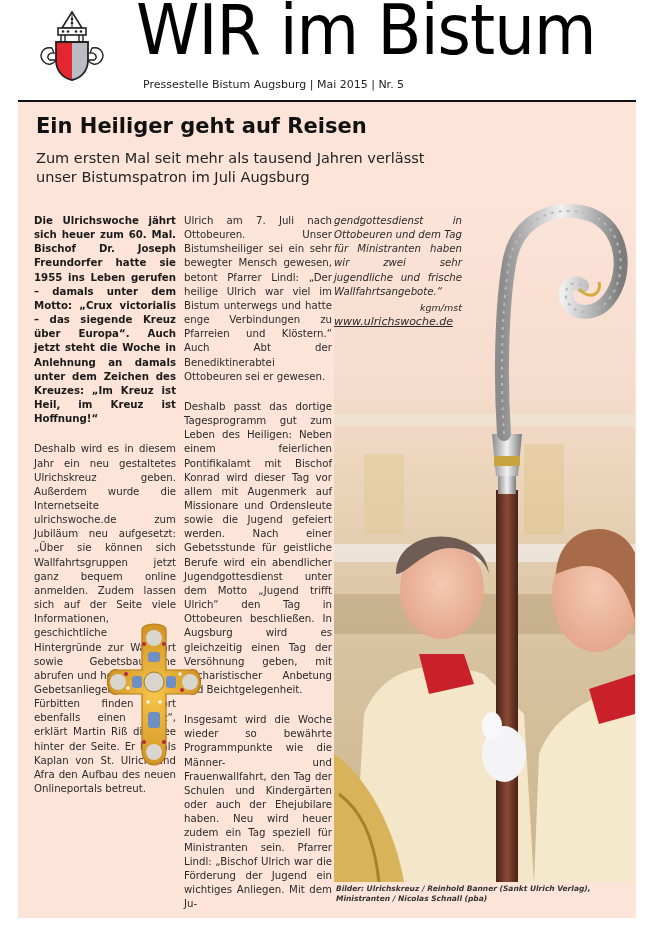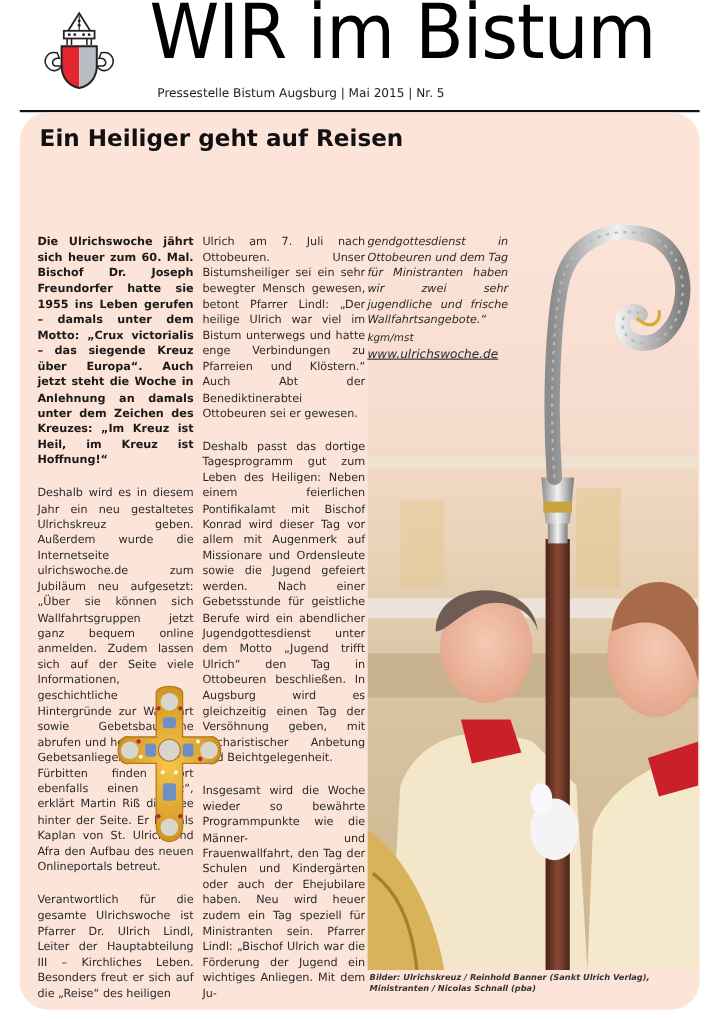--- a/index.html
+++ b/index.html
@@ -5,33 +5,33 @@
   html, body { margin:0; padding:0; background:#ffffff; }
   body { width:652px; height:927px; position:relative; overflow:hidden; font-family:"DejaVu Sans", sans-serif; color:#1a1a1a; }
 
   
   .logo { position:absolute; left:34px; top:6px; width:76px; height:76px; }
   .masthead-title { position:absolute; left:136px; top:-10px; font-family:"DejaVu Sans", sans-serif; font-size:69px; font-weight:normal; letter-spacing:-1px; color:#000; white-space:nowrap; transform:scaleX(0.93); transform-origin:left top; }
   .masthead-sub { position:absolute; left:143px; top:78px; font-size:11px; color:#222; white-space:nowrap; }
   .rule { position:absolute; left:18px; top:100px; width:618px; height:2px; background:#111; }
 
   
-  .article { position:absolute; left:18px; top:102px; width:618px; height:816px; background:#fde4d9;border-radius:26px; }
+  .article { position:absolute; left:18px; top:102px; width:618px; height:816px; background:#fde4d9; }
   .headline { position:absolute; left:18px; top:12px; font-size:21px; font-weight:bold; color:#111; white-space:nowrap; }
   .subhead { position:absolute; left:18px; top:47px; width:420px; font-size:14.5px; line-height:19px; color:#222; }
 
   .col { position:absolute; font-size:10.2px; line-height:14.15px; color:#2a2a2a; text-align:justify; hyphens:manual; }
   .col p { margin:16px 0 14px 0; }
   .col .lead { font-weight:bold; color:#1a1a1a; }
   .col a { color:#2a2a2a; }
 
   .col1 { left:16px; top:96px; width:142px; }
   .col2 { left:166px; top:96px; width:148px; }
   .col3 { left:316px; top:96px; width:142px; }
-  .sign { text-align:left; font-style:italic; font-size:9.5px; }
+  .sign { text-align:right; font-style:italic; font-size:9.5px; }
   .weblink { font-style:italic; font-size:11px; text-decoration:underline; color:#222; }
 
   
   .photo { position:absolute; left:316px; top:92px; width:301px; height:688px; overflow:hidden; }
   .caption { position:absolute; left:318px; top:782px; width:290px; font-size:7.5px; line-height:10px; font-style:italic; font-weight:bold; color:#333; }
 
   .cross { position:absolute; left:86px; top:520px; width:100px; height:148px; }
 </style>
 </head>
 <body>
@@ -57,20 +57,21 @@
     <path d="M38 36 L54 36 L54 54 C54 64 48 72 38 74 Z" fill="#b9bcc3"></path>
     <path d="M22 36 L54 36 L54 54 C54 64 48 72 38 74 C28 72 22 64 22 54 Z" fill="none" stroke="#222" stroke-width="1.8"></path>
   </svg>
 </div>
 <div class="masthead-title">WIR im Bistum</div>
 <div class="masthead-sub">Pressestelle Bistum Augsburg | Mai 2015 | Nr. 5</div>
 <div class="rule"></div>
 
 <div class="article">
   <div class="headline">Ein Heiliger geht auf Reisen</div>
+  <div class="subhead">Zum ersten Mal seit mehr als tausend Jahren verlässt unser Bistumspatron im Juli Augsburg</div>
 
   <div class="photo">
     <svg viewBox="0 0 301 688" width="301" height="688" preserveAspectRatio="none">
       <defs>
         <linearGradient id="bg" x1="0" y1="0" x2="0" y2="1">
           <stop offset="0" stop-color="#fde4d9"></stop>
           <stop offset="0.28" stop-color="#f5dccd"></stop>
           <stop offset="0.45" stop-color="#e9d2b6"></stop>
           <stop offset="0.62" stop-color="#d9c5a4"></stop>
           <stop offset="1" stop-color="#cdb58d"></stop>
@@ -123,21 +124,20 @@
       <ellipse cx="170" cy="560" rx="22" ry="28" fill="#f4f4f6"></ellipse>
       <ellipse cx="158" cy="532" rx="10" ry="14" fill="#f8f8fa"></ellipse>
     </svg>
   </div>
 
   <div class="col col1">
     <p class="lead">Die Ulrichswoche jährt sich heuer zum 60. Mal. Bischof Dr. Joseph Freundorfer hatte sie 1955 ins Leben gerufen – damals unter dem Motto: „Crux victorialis – das siegende Kreuz über Europa“. Auch jetzt steht die Woche in Anlehnung an damals unter dem Zeichen des Kreuzes: „Im Kreuz ist Heil, im Kreuz ist Hoffnung!“</p>
     <p>
       <span>Deshalb wird es in diesem Jahr ein neu gestaltetes Ulrichskreuz geben. Außerdem wurde die Internetseite </span><a>ulrichswoche.de</a><span> zum Jubiläum neu aufgesetzt: „Über sie können sich Wallfahrtsgruppen jetzt ganz bequem online anmelden. Zudem lassen sich auf der Seite viele Informationen, geschichtliche Hintergründe zur Wallfahrt sowie Gebetsbausteine abrufen und herunterladen. Gebetsanliegen und Fürbitten finden dort ebenfalls einen Platz“, erklärt Martin Riß die Idee hinter der Seite. Er hat als Kaplan von St. Ulrich und Afra den Aufbau des neuen Onlineportals betreut.</span>
     </p>
-    <p>Verantwortlich für die gesamte Ulrichswoche ist Pfarrer Dr. Ulrich Lindl, Leiter der Hauptabteilung III – Kirchliches Leben. Besonders freut er sich auf die „Reise“ des heiligen</p>
   </div>
 
   <div class="col col2">
     <p>Ulrich am 7. Juli nach Ottobeuren. Unser Bistumsheiliger sei ein sehr bewegter Mensch gewesen, betont Pfarrer Lindl: „Der heilige Ulrich war viel im Bistum unterwegs und hatte enge Verbindungen zu Pfarreien und Klöstern.“ Auch Abt der Benediktinerabtei Ottobeuren sei er gewesen.</p>
     <p>Deshalb passt das dortige Tagesprogramm gut zum Leben des Heiligen: Neben einem feierlichen Pontifikalamt mit Bischof Konrad wird dieser Tag vor allem mit Augenmerk auf Missionare und Ordensleute sowie die Jugend gefeiert werden. Nach einer Gebetsstunde für geistliche Berufe wird ein abendlicher Jugendgottesdienst unter dem Motto „Jugend trifft Ulrich“ den Tag in Ottobeuren beschließen. In Augsburg wird es gleichzeitig einen Tag der Versöhnung geben, mit Eucharistischer Anbetung und Beichtgelegenheit.</p>
     <p>Insgesamt wird die Woche wieder so bewährte Programmpunkte wie die Männer- und Frauenwallfahrt, den Tag der Schulen und Kindergärten oder auch der Ehejubilare haben. Neu wird heuer zudem ein Tag speziell für Ministranten sein. Pfarrer Lindl: „Bischof Ulrich war die Förderung der Jugend ein wichtiges Anliegen. Mit dem Ju-</p>
   </div>
 
   <div class="col col3" style="width:128px;">
     <p style="margin-bottom:2px;font-style:italic;">gendgottesdienst in Ottobeuren und dem Tag für Ministranten haben wir zwei sehr jugendliche und frische Wallfahrtsangebote.“</p>

